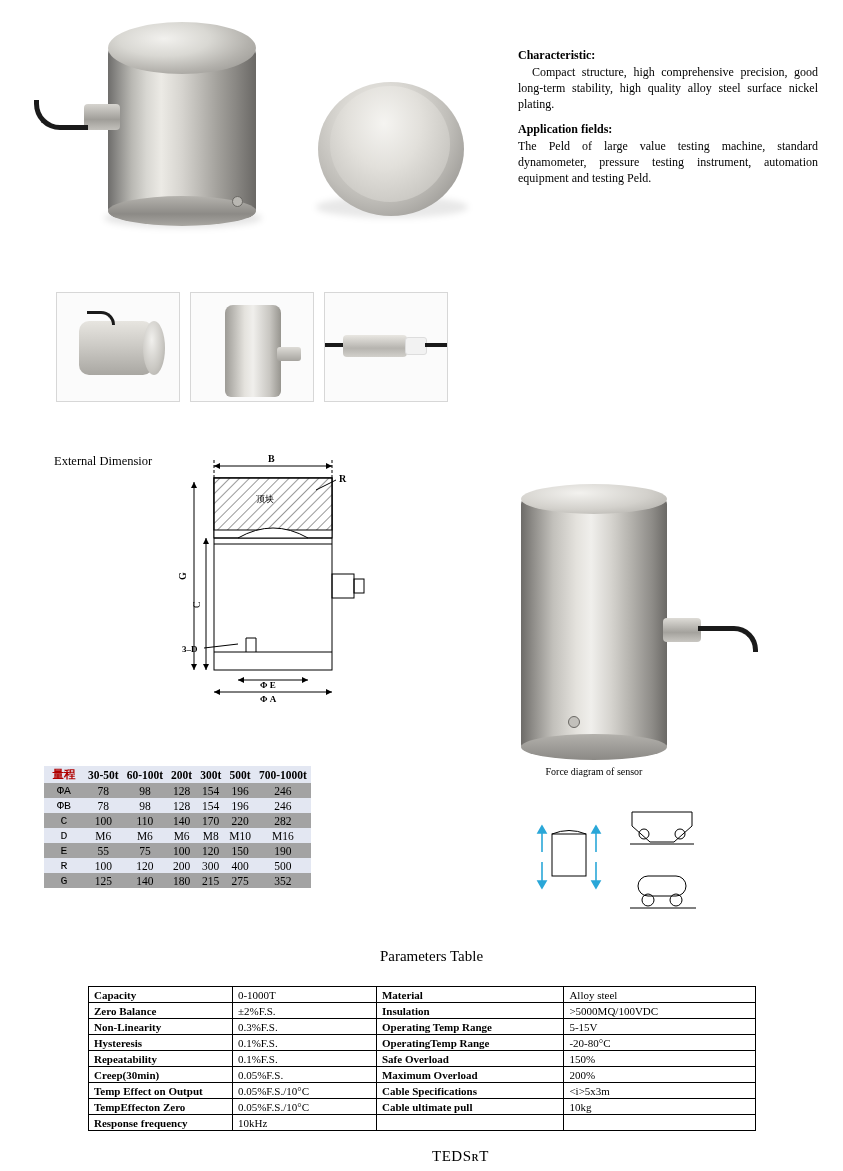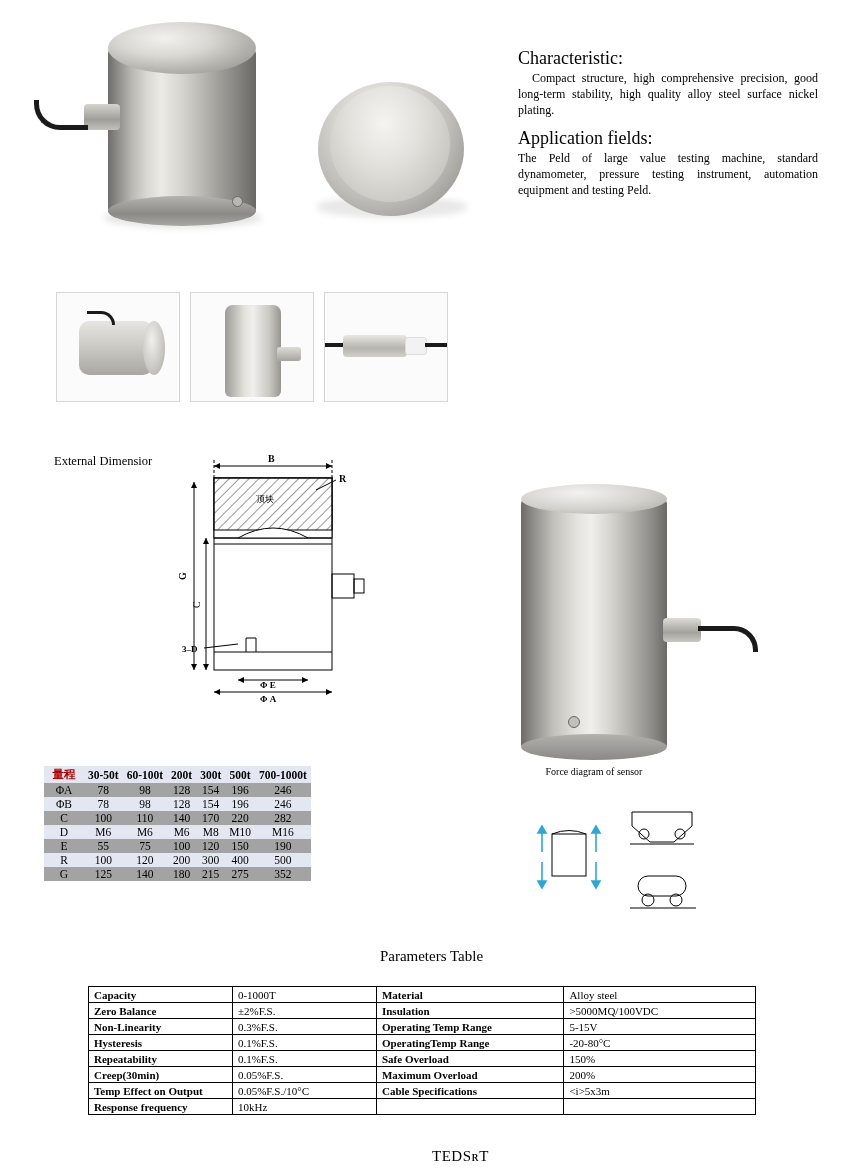--- a/index.html
+++ b/index.html
@@ -71,21 +71,21 @@
     border-radius:50%;
     background: radial-gradient(ellipse at 45% 32%, #f5f4f1 0%, #e2e0db 40%, #cac8c3 75%, #b2b0ab 100%);
   }
   #sensor-right-shadow {
     position:absolute; left:316px; top:196px; width:152px; height:22px;
     border-radius:50%; background: rgba(0,0,0,0.09); filter: blur(3px);
   }
 
   
   #text-block { position:absolute; left:518px; top:48px; width:300px; }
-  #text-block h3 { margin:0 0 2px 0; font-size:18px; font-weight:normal; }
+  #text-block h3 { margin:0 0 2px 0; font-size:12px; font-weight:bold; }
   #text-block p { margin:0 0 10px 0; font-size:12px; line-height:1.32; text-align:justify; }
   #text-block p.indent { text-indent:14px; }
 
   
   #thumbs { position:absolute; left:56px; top:292px; display:flex; gap:10px; }
   .thumb { width:124px; height:110px; border:1px solid #d7d7d7; position:relative; overflow:hidden; background:#fbfbfb; }
 
   .th1-body { position:absolute; left:22px; top:28px; width:74px; height:54px; border-radius:10px;
     background: linear-gradient(180deg,#e7e5e0,#cdcbc6 45%,#a9a7a2); }
   .th1-cap { position:absolute; left:86px; top:28px; width:22px; height:54px; border-radius:50%;
@@ -122,21 +122,21 @@
     border-top:5px solid #1a1a1a; border-right:5px solid #1a1a1a; border-radius:0 24px 0 0; }
   #big-sensor-screw { position:absolute; left:568px; top:716px; width:12px; height:12px; border-radius:50%;
     border:1.5px solid #6a6864; background:#c2c0bb; }
   #force-caption { position:absolute; left:521px; top:766px; width:146px; text-align:center; font-size:10px; }
 
   
   #spec-table { position:absolute; left:44px; top:766px; border-collapse:collapse; font-size:11.5px; }
   #spec-table td, #spec-table th { padding:1px 4px; text-align:center; }
   #spec-table tr.odd { background:#e3e7f2; }
   #spec-table tr.even { background:#a3a3a3; }
-  #spec-table .rowhdr { width:40px; font-weight:normal; }
+  #spec-table .rowhdr { width:40px; font-weight:normal;font-family:Liberation Mono, monospace; }
   #spec-table thead td { font-weight:bold; }
   #spec-table thead .rowhdr { color:#b00000; font-weight:bold; }
 
   
   #force-diagram { position:absolute; left:520px; top:800px; width:190px; height:120px; }
 
   
   #params-title { position:absolute; left:0; top:948px; width:843px; text-align:center; font-size:15px;padding-left:20px; }
   #params-table { position:absolute; left:88px; top:986px; width:668px; border-collapse:collapse; font-size:11px; }
   #params-table td { border:1px solid #000; padding:1.5px 5px; height:15px; }
@@ -410,20 +410,26 @@
       <td class="lbl2">Maximum Overload</td>
       <td class="val2">200%</td>
     </tr>
     <tr>
       <td class="lbl">Temp Effect on Output</td>
       <td class="val">0.05%F.S./10°C</td>
       <td class="lbl2">Cable Specifications</td>
       <td class="val2">&lt;i&gt;5x3m</td>
     </tr>
     <tr>
+      <td class="lbl">TempEffecton Zero</td>
+      <td class="val">0.05%F.S./10°C</td>
+      <td class="lbl2">Cable ultimate pull</td>
+      <td class="val2">10kg</td>
+    </tr>
+    <tr>
       <td class="lbl">Response frequency</td>
       <td class="val">10kHz</td>
       <td class="lbl2"></td>
       <td class="val2"></td>
     </tr>
   </tbody>
 </table>
 <div id="teds">TEDSʀT</div>
 
 </body></html>

